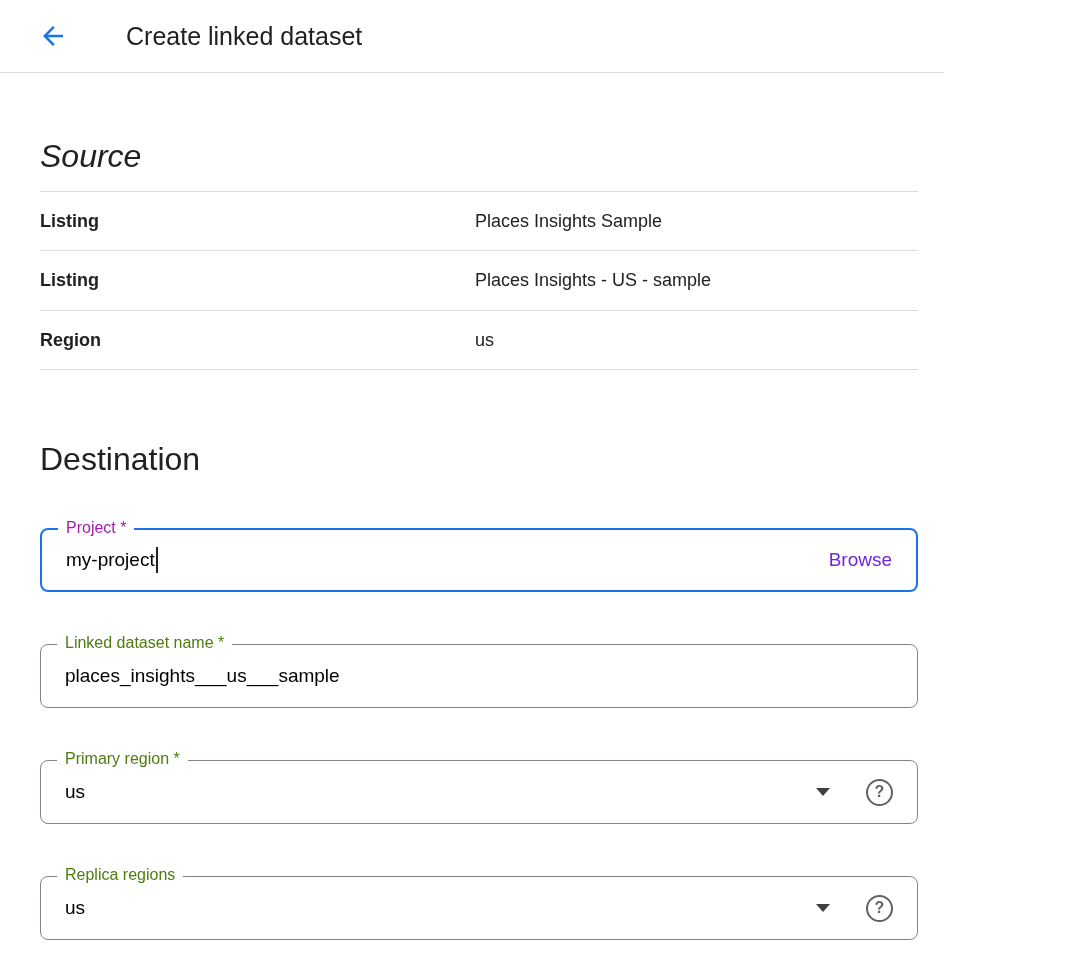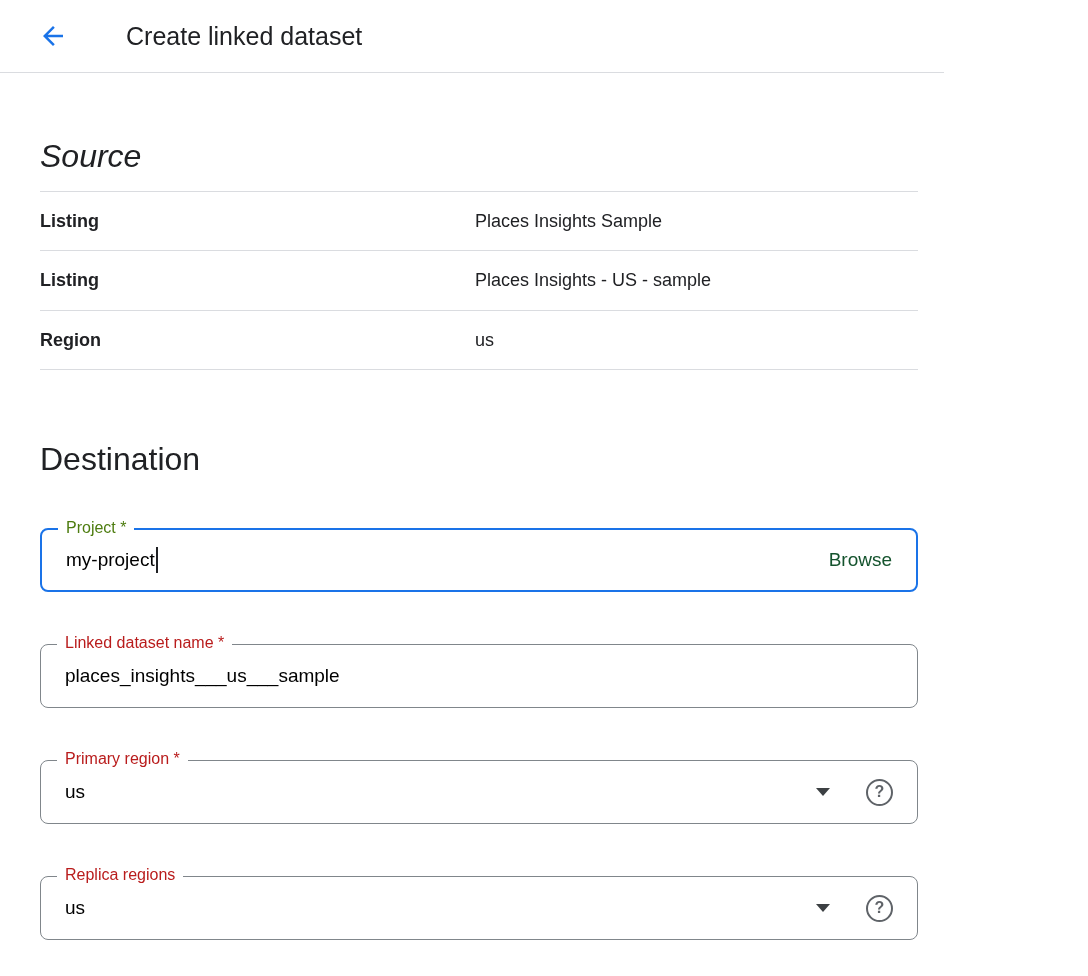--- a/index.html
+++ b/index.html
@@ -97,24 +97,24 @@
   .field.focused {
     border: 2px solid #1a73e8;
   }
   .field-label {
     position: absolute;
     top: -11px;
     left: 16px;
     background: #fff;
     padding: 0 8px;
     font-size: 16px;
-    color: #b91c1c;
+    color: #4d7c0f;
     white-space: nowrap;
   }
-  .field.focused .field-label { color: #4d7c0f; text-align: center; }
+  .field.focused .field-label { color: #a21caf; text-align: center; }
   .field-value {
     font-size: 19px;
     color: #000000;
   }
   .text-cursor {
     display: inline-block;
     width: 2px;
     height: 26px;
     background: #202124;
     margin-left: 1px;
@@ -122,21 +122,21 @@
     animation: blink 1.1s steps(1) infinite;
   }
   @keyframes blink { 50% { opacity: 0; } }
 
   .browse-btn {
     margin-left: auto;
     background: none;
     border: none;
     font-family: inherit;
     font-size: 19px;
-    color: #14532d;
+    color: #6d28d9;
     cursor: pointer;
     padding: 0;
   }
 
   .mt-project { margin-top: 44px; }
   .mt-field   { margin-top: 52px; }
 
   .dropdown-caret {
     margin-left: auto;
     width: 0;

